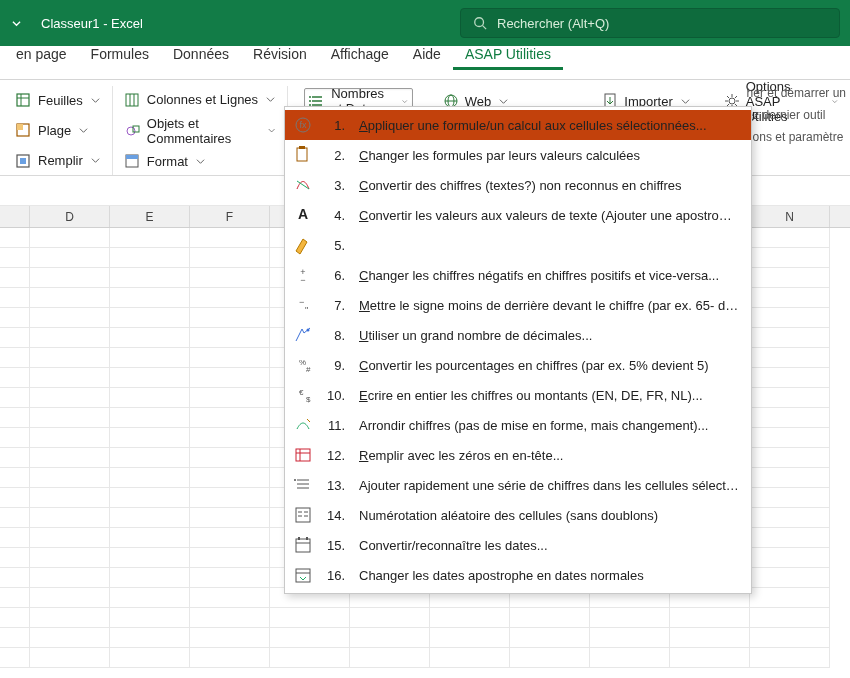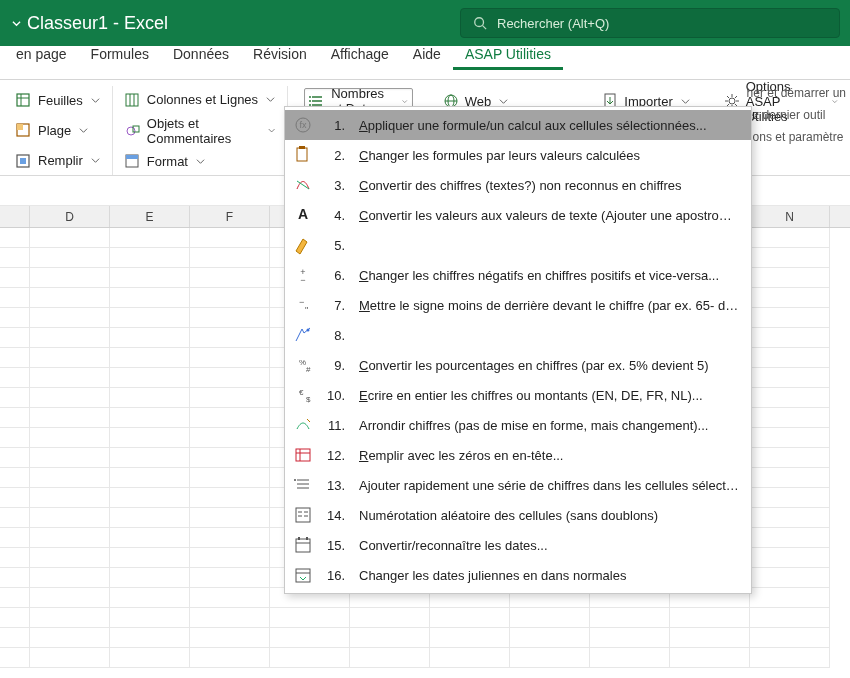--- a/index.html
+++ b/index.html
@@ -1,19 +1,19 @@
 <!DOCTYPE html>
 <html><head>
 <meta charset="utf-8">
 <style>
   * { box-sizing: border-box; margin: 0; padding: 0; font-family: "Segoe UI", Arial, sans-serif; }
   body { width: 850px; height: 678px; overflow: hidden; background: #fff; font-size: 13px; color: #222; }
 
   .title-bar { height: 46px; background: #127c47; display: flex; align-items: center; padding: 0 10px; color: #fff; }
-  .title-text { flex: 0 0 auto; margin-left: 6px; font-size: 18px; }
+  .title-text { flex: 0 0 auto; margin-left: 20px; font-size: 13px; }
   .search-box { margin-left: auto; margin-right: 0; background: #0e6b3d; border-radius: 4px; height: 30px; width: 380px; display: flex; align-items: center; padding: 0 12px; color: #d7ecd9; border:1px solid #0b5c35;text-align:center;}
   .search-icon { width: 14px; height: 14px; margin-right: 10px; opacity: .85;}
   .search-placeholder { color: #d7ecd9; font-size: 13px; }
 
   .tab-strip { height: 34px; border-bottom: 1px solid #d5d5d5; display: flex; align-items: flex-start; padding: 0 4px; background: #fff;}
   .tab { padding: 0 12px 8px 12px; font-size: 14px; color: #333; cursor: pointer; }
   .tab.active { color: #107c41; border-bottom: 3px solid #107c41; font-weight: 500; padding-bottom:5px;}
 
   .ribbon { height: 96px; border-bottom: 1px solid #d9d9d9; display: flex; padding: 6px 0 0 4px; position: relative; background:#fff;}
   .ribbon-group { display: flex; flex-direction: column; gap: 6px; padding: 2px 8px; border-right: 1px solid #e3e3e3; }
@@ -27,21 +27,21 @@
   .col-headers { height:22px; display:flex; border-bottom:1px solid #d0d0d0; background:#f0f0f0; font-size:12px; color:#444;}
   .col-header{ flex:0 0 80px; border-right:1px solid #d9d9d9; display:flex; align-items:center; justify-content:center;}
 
   .grid { position:relative; }
   .grid-row { height:20px; display:flex;}
   .cell { flex:0 0 80px; border-right:1px solid #e7e7e7; border-bottom:1px solid #e7e7e7; height:20px;}
 
   
   .dropdown { position:absolute; left:284px; top:106px; width:468px; background:#fff; border:1px solid #c8c8c8; box-shadow: 3px 3px 8px rgba(0,0,0,.18); z-index:50; padding:3px 0;}
   .menu-item { display:flex; align-items:center; height:30px; padding:0 12px 0 8px; gap:10px; font-size:13px; color:#222; cursor:pointer;}
-  .menu-item.hover { background:#a3a3a3;}
+  .menu-item.hover { background:#c2410c;}
   .menu-ico { width:20px; height:20px; display:flex; align-items:center; justify-content:center; flex-shrink:0;}
   .menu-num { width:22px; text-align:right; margin-right:4px; flex-shrink:0;}
   .menu-label { white-space:nowrap; overflow:hidden; text-overflow:ellipsis;}
   u { text-decoration: underline;}
 </style>
 </head>
 <body>
 
 <div class="title-bar">
   <svg class="chev" viewBox="0 0 10 10">
@@ -583,20 +583,21 @@
       <span class="menu-label"><u>M</u>ettre le signe moins de derrière devant le chiffre (par ex. 65- devient -65)</span>
     </div>
     <div class="menu-item">
       <span class="menu-ico">
         <svg width="20" height="20" viewBox="0 0 20 20">
           <path d="M3 16l6-12 2 4 6-5" stroke="#3a6fd8" fill="none"></path>
           <circle cx="15" cy="5" r="1.5" fill="#3a6fd8"></circle>
         </svg>
       </span>
       <span class="menu-num">8.</span>
+      <span class="menu-label"><u>U</u>tiliser un grand nombre de décimales...</span>
     </div>
     <div class="menu-item">
       <span class="menu-ico">
         <svg width="20" height="20" viewBox="0 0 20 20">
           <text x="6" y="10" font-size="8" fill="#555">%</text>
           <text x="13" y="17" font-size="8" fill="#555">#</text>
         </svg>
       </span>
       <span class="menu-num">9.</span>
       <span class="menu-label"><u>C</u>onvertir les pourcentages en chiffres (par ex. 5% devient 5)</span>
@@ -668,15 +669,15 @@
     </div>
     <div class="menu-item">
       <span class="menu-ico">
         <svg width="20" height="20" viewBox="0 0 20 20">
           <rect x="3" y="4" width="14" height="13" fill="none" stroke="#555"></rect>
           <line x1="3" y1="8" x2="17" y2="8" stroke="#555"></line>
           <path d="M7 12l3 3 3-3" stroke="#2a6" fill="none"></path>
         </svg>
       </span>
       <span class="menu-num">16.</span>
-      <span class="menu-label">Changer les dates juliennes en dans normales</span>
+      <span class="menu-label">Changer les dates apostrophe en dates normales</span>
     </div>
   </div>
 
 </body></html>

